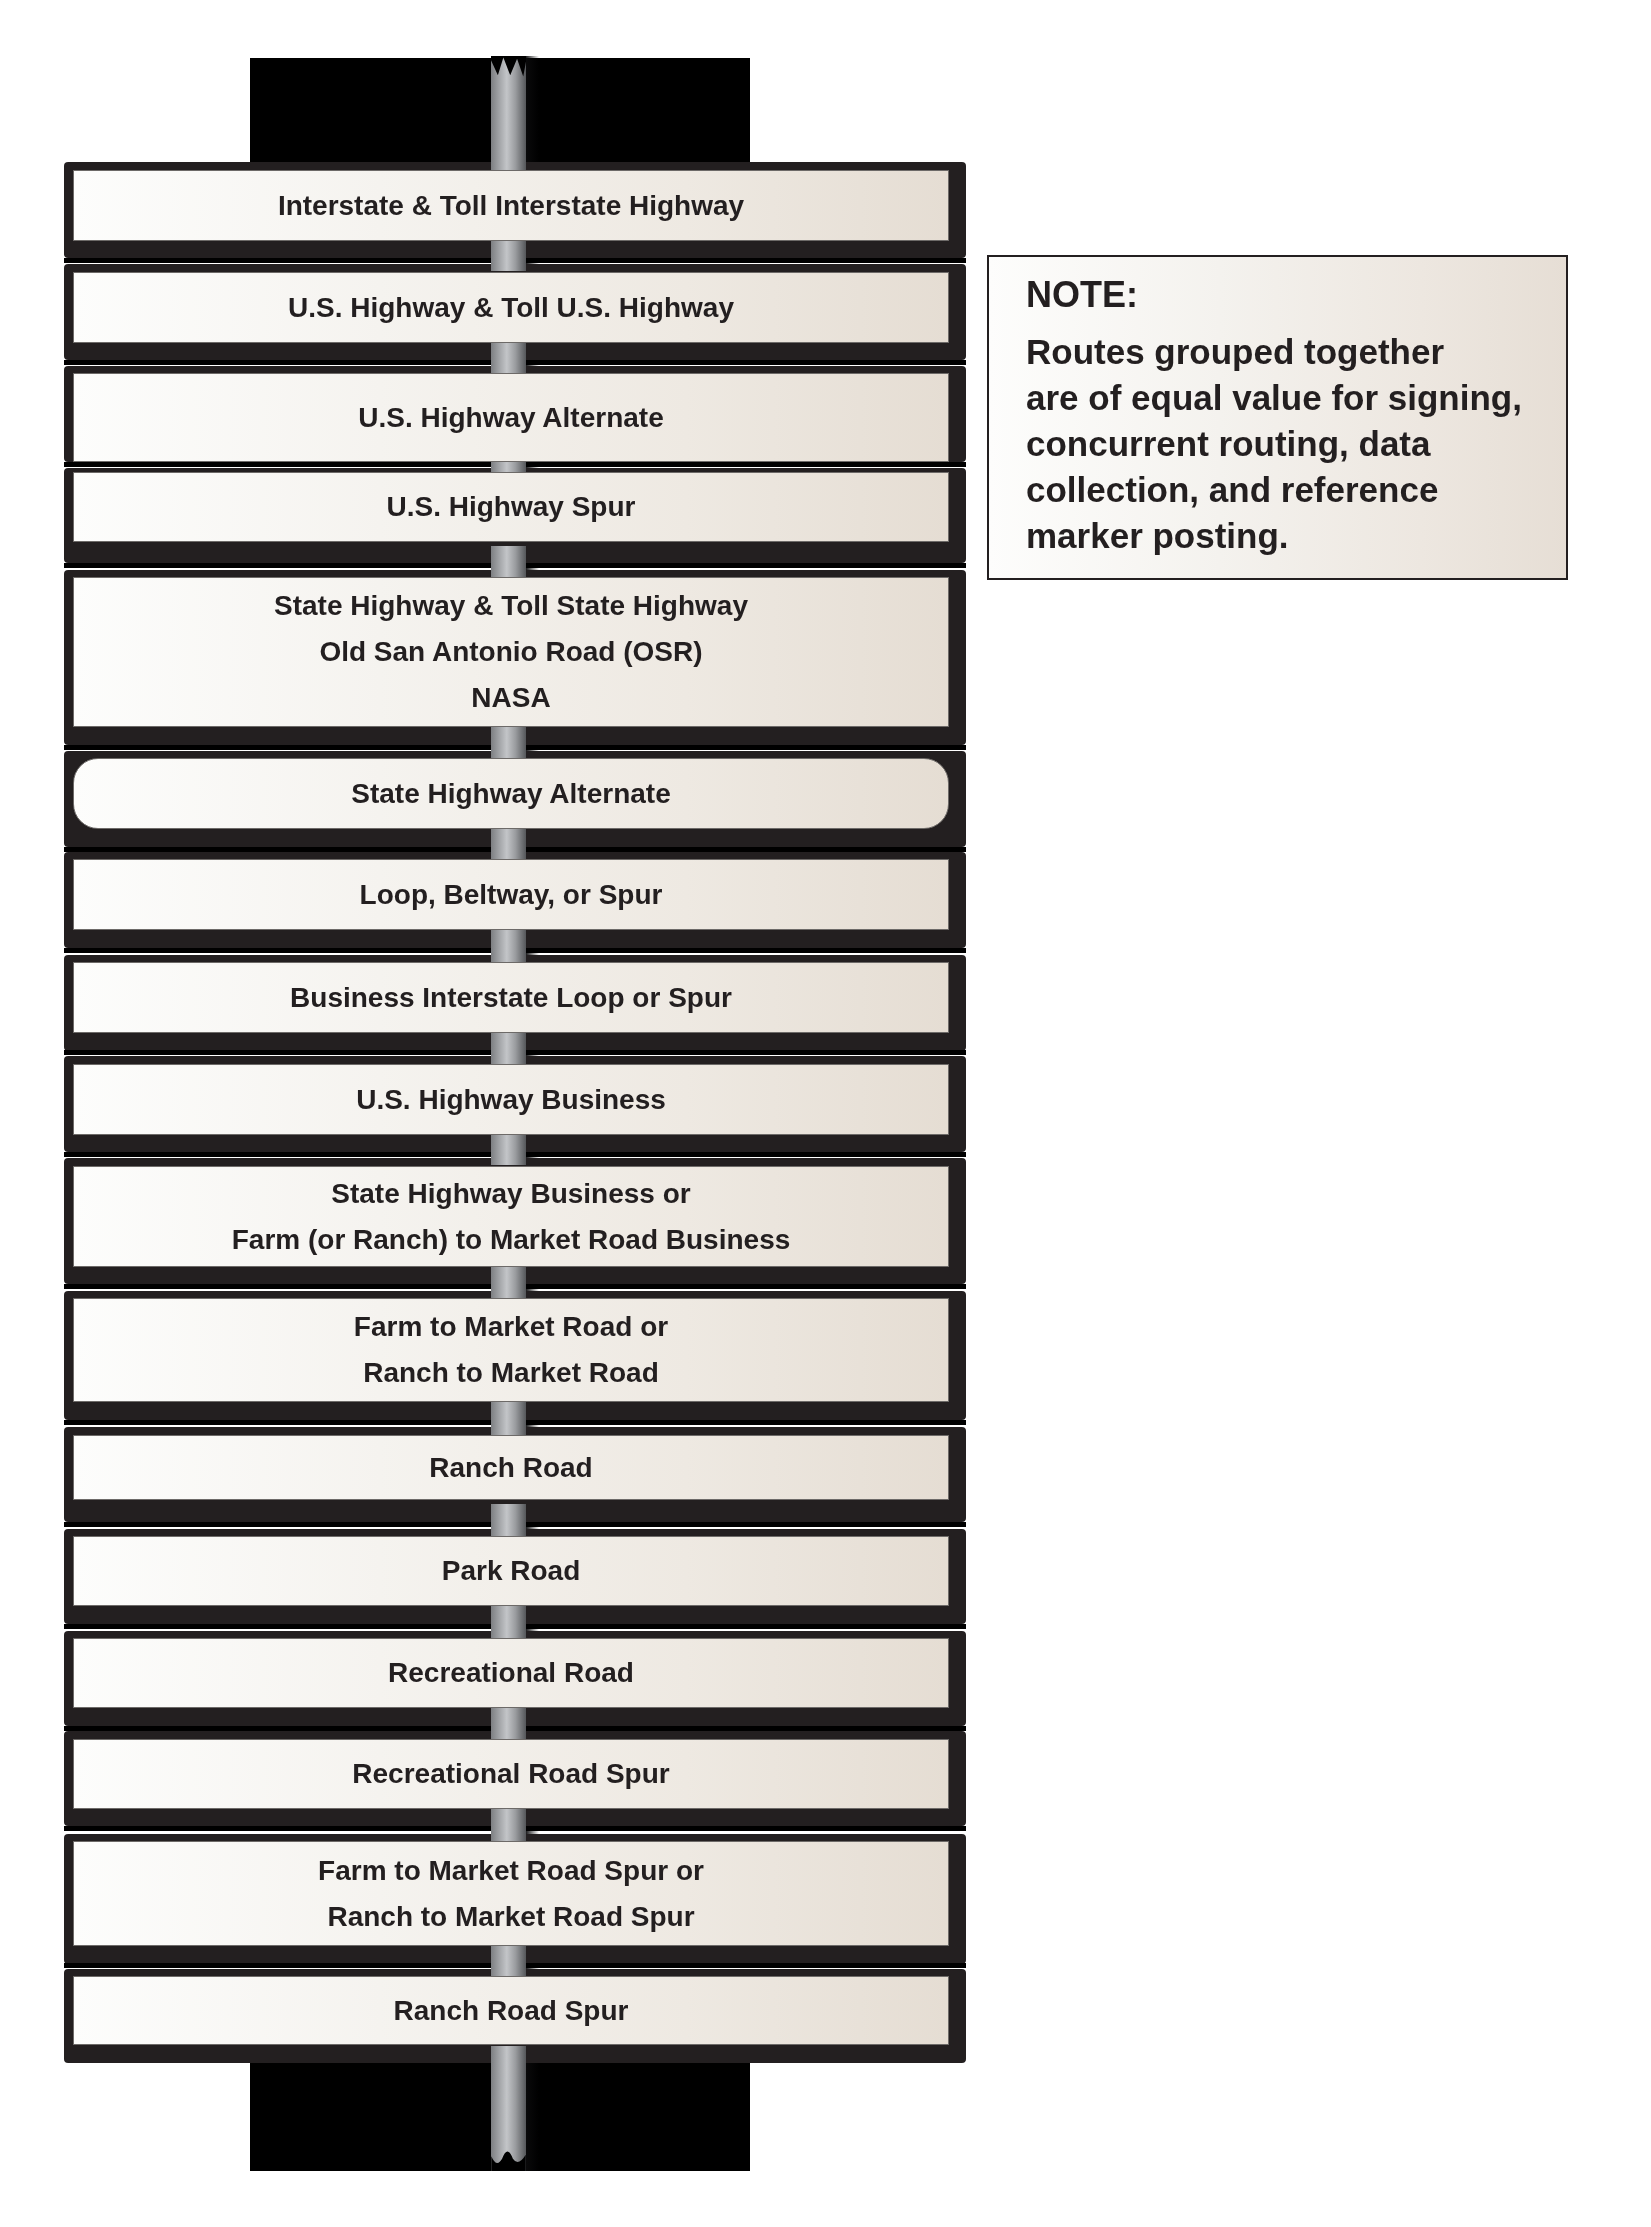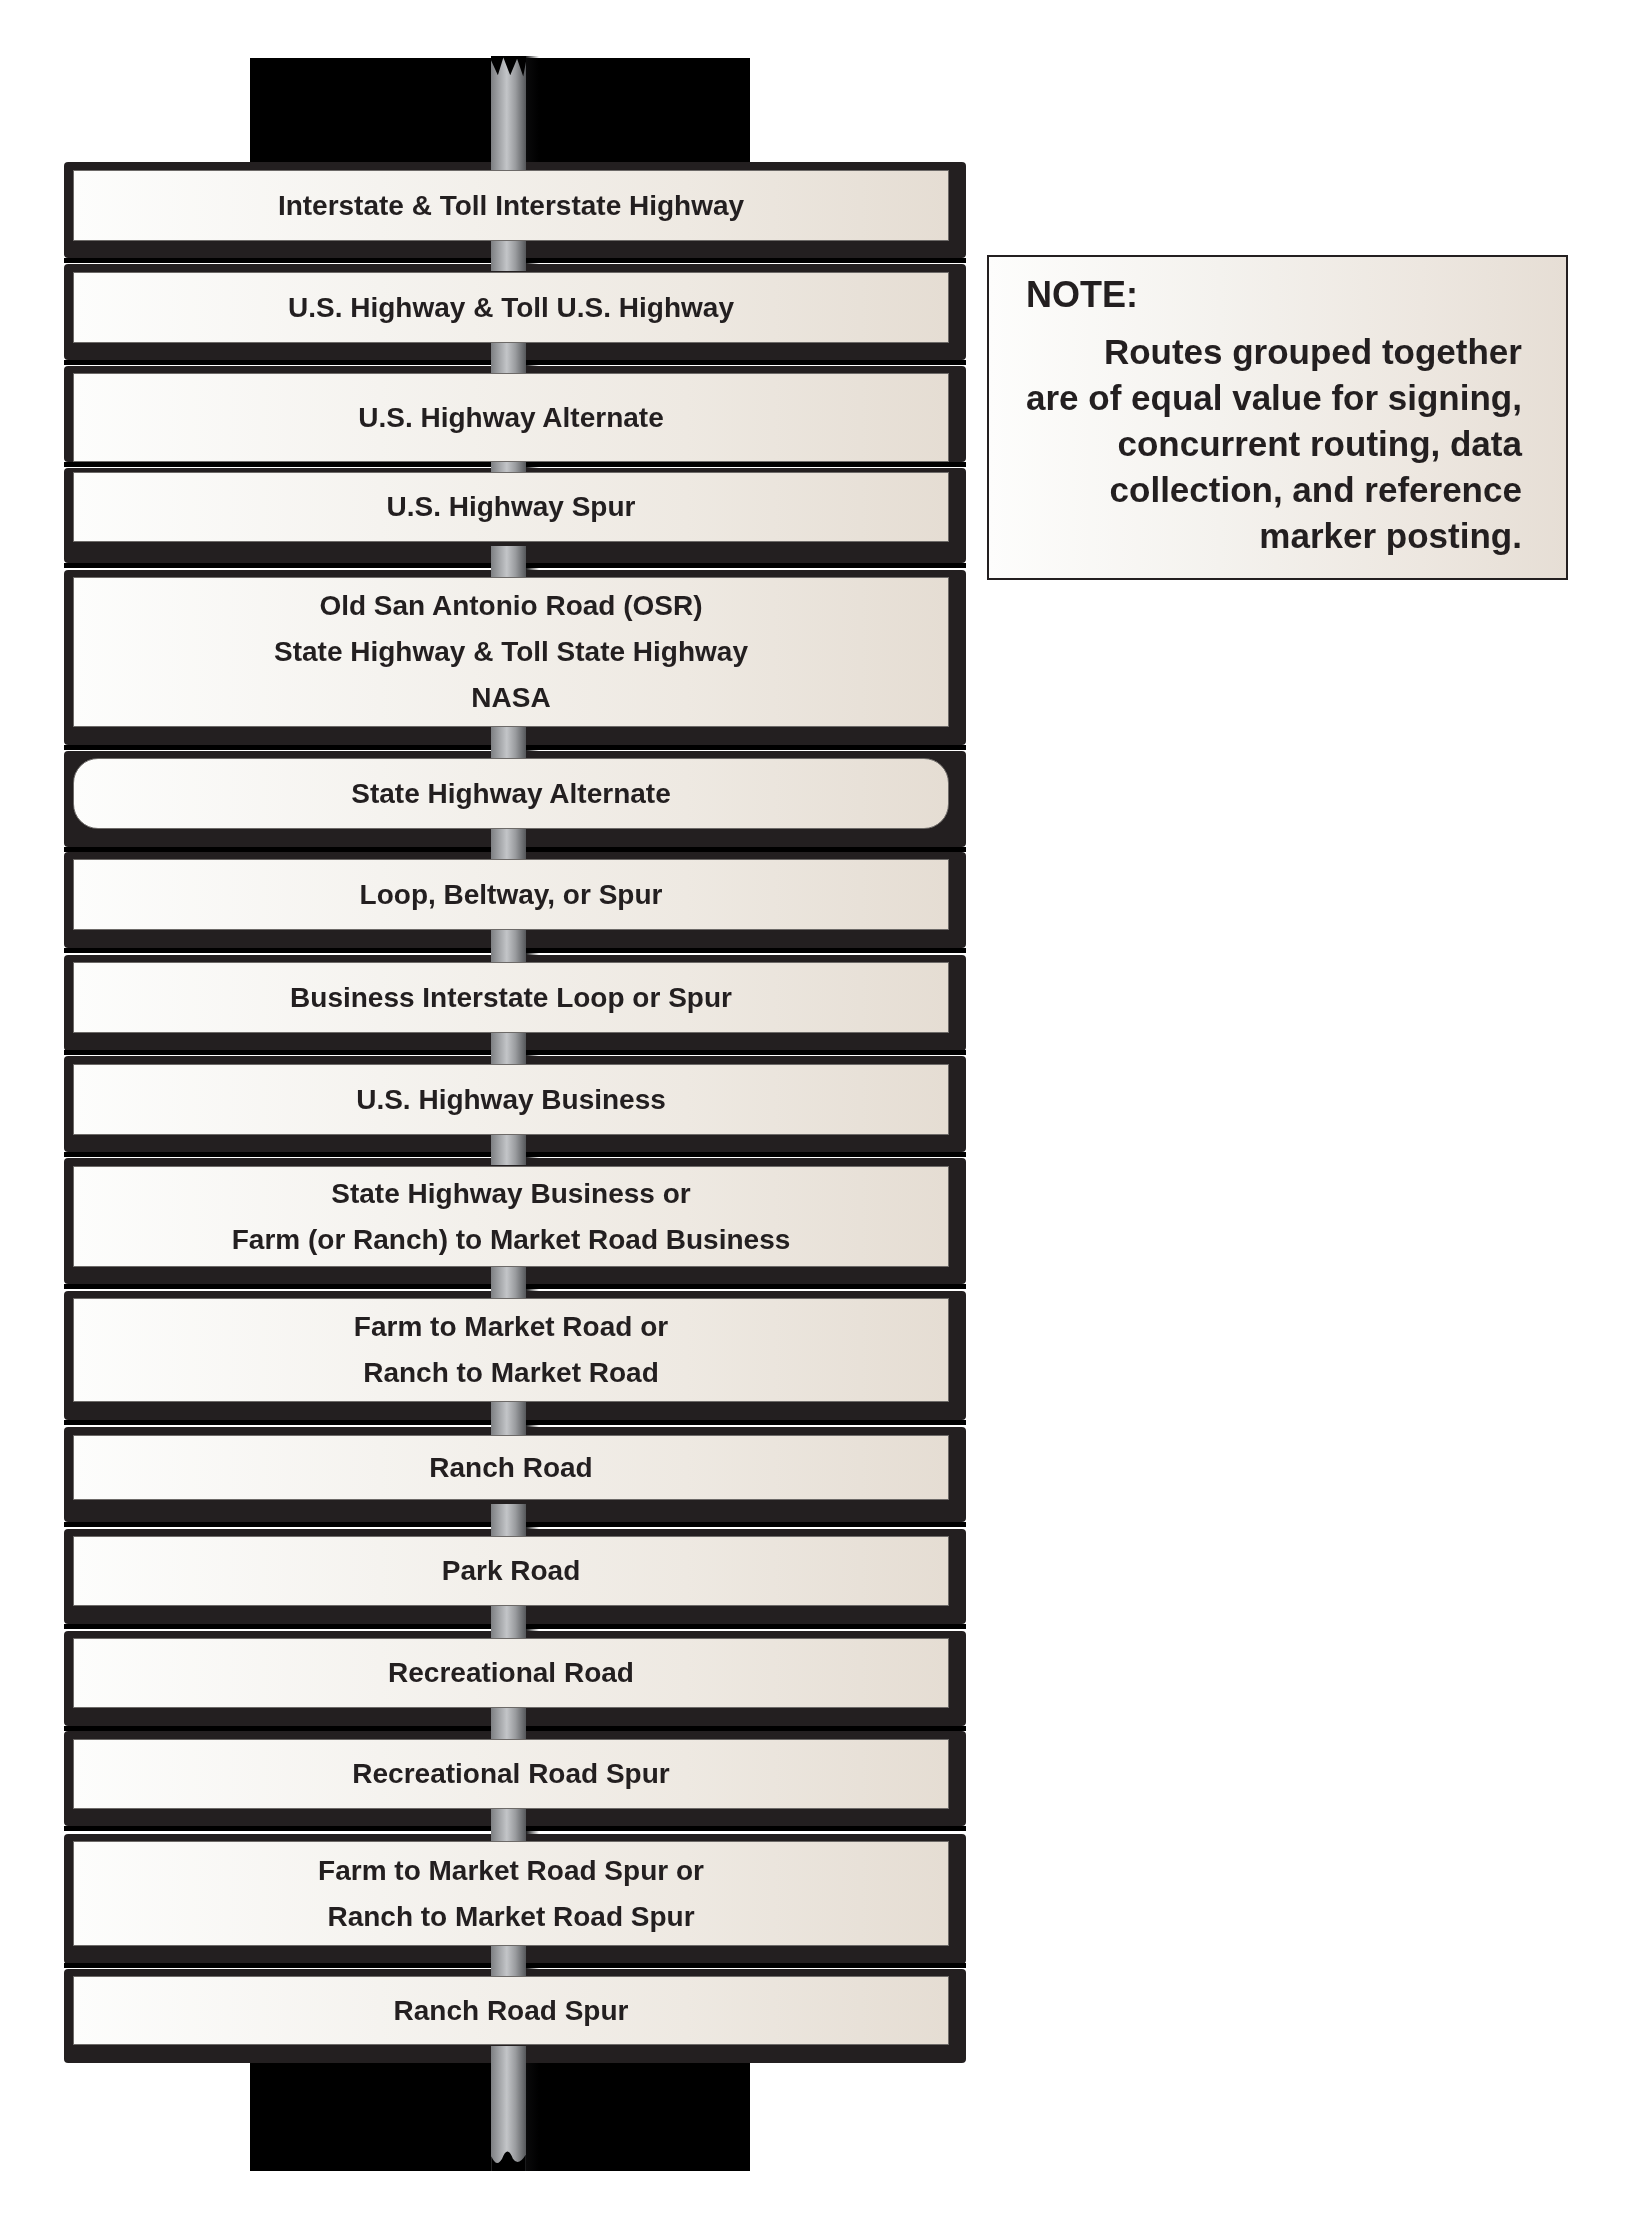--- a/index.html
+++ b/index.html
@@ -20,21 +20,21 @@
           background: linear-gradient(to right, #fdfdfc 0%, #f5f3ef 35%, #eee9e2 70%, #e5ddd3 100%);
           display: flex; flex-direction: column; align-items: center; justify-content: center;
           text-align: center; }
   .sign-line { font-weight: bold; font-size: 28px; line-height: 46px; white-space: nowrap; color: #231f20; }
 
   .note { position: absolute; left: 987px; top: 255px; width: 581px; height: 325px; box-sizing: border-box;
           border: 2px solid #231f20;
           background: linear-gradient(to right, #fdfdfc 0%, #f4f2ee 40%, #ede7e0 75%, #e6ded5 100%); }
   .note-title { position: absolute; left: 37px; top: 15px; font-weight: bold; font-size: 36px; line-height: 46px; white-space: nowrap; }
   .note-body { position: absolute; left: 37px; top: 72px; font-weight: bold; font-size: 35px; line-height: 46px; white-space: nowrap; }
-  .note-body div { height: 46px; text-align: right; }
+  .note-body div { height: 46px; }
 </style>
 </head>
 <body>
 
 <div class="backboard" style="left:250px; top:58px; width:500px; height:109px;"></div>
 <div class="backboard" style="left:250px; top:2057px; width:500px; height:114px;"></div>
 
 <div class="pole-shadow" style="top:56px; height:2115px;"></div>
 <div class="pole" style="top:56px; height:2115px;">
   <svg width="35" height="22" viewBox="0 0 51 32" style="position:absolute; left:0; top:0;">
@@ -102,22 +102,22 @@
     <div class="sign" style="top: 272px; height: 71px;">
       <div class="sign-line">U.S. Highway &amp; Toll U.S. Highway</div>
     </div>
     <div class="sign" style="top: 373px; height: 89px;">
       <div class="sign-line">U.S. Highway Alternate</div>
     </div>
     <div class="sign" style="top: 472px; height: 70px;">
       <div class="sign-line">U.S. Highway Spur</div>
     </div>
     <div class="sign" style="top: 577px; height: 150px;">
+      <div class="sign-line">State Highway &amp; Toll State Highway</div>
       <div class="sign-line">Old San Antonio Road (OSR)</div>
-      <div class="sign-line">State Highway &amp; Toll State Highway</div>
       <div class="sign-line">NASA</div>
     </div>
     <div class="sign" style="top: 758px; height: 71px; border-radius: 25px;">
       <div class="sign-line">State Highway Alternate</div>
     </div>
     <div class="sign" style="top: 859px; height: 71px;">
       <div class="sign-line">Loop, Beltway, or Spur</div>
     </div>
     <div class="sign" style="top: 962px; height: 71px;">
       <div class="sign-line">Business Interstate Loop or Spur</div>

